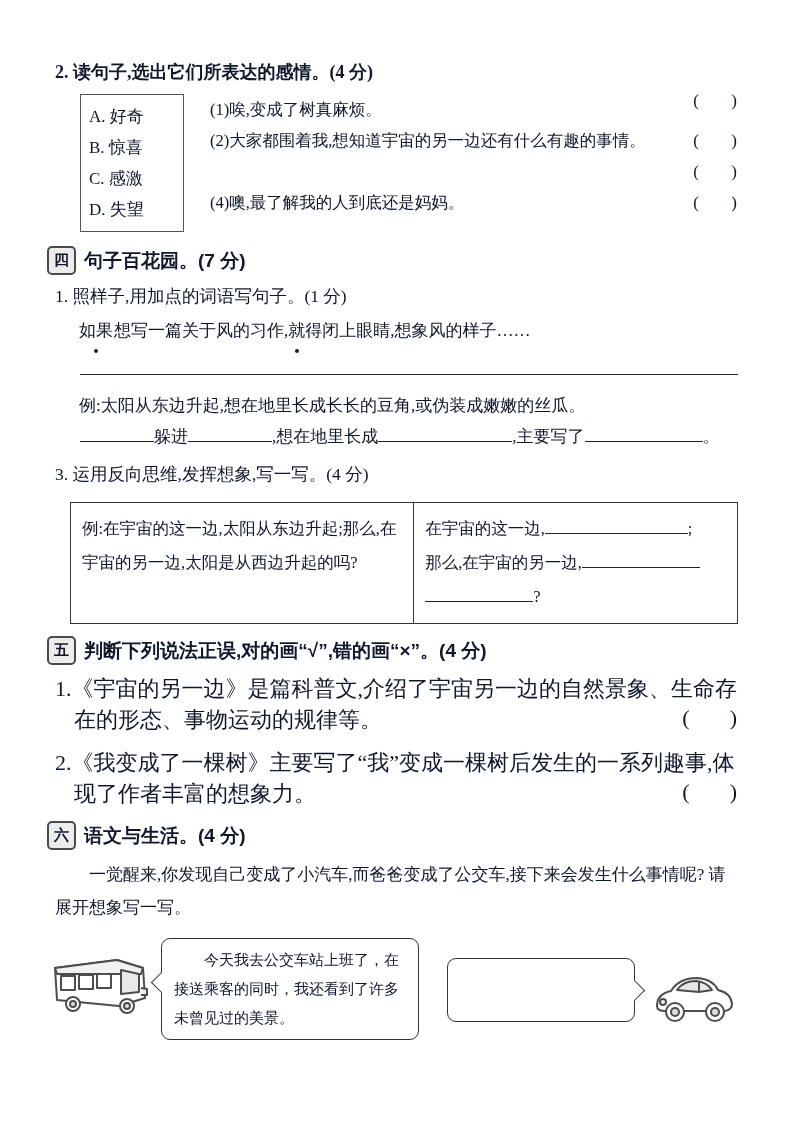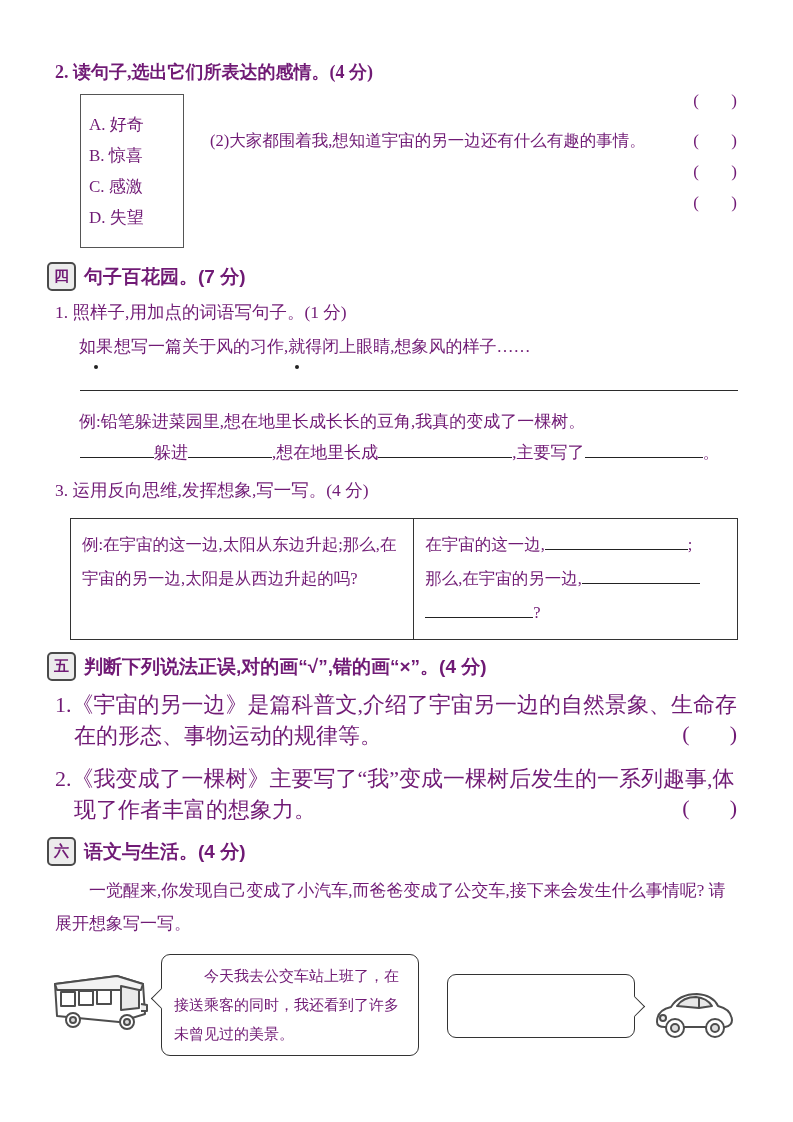--- a/index.html
+++ b/index.html
@@ -3,30 +3,30 @@
 <meta charset="utf-8">
 <style>
   html,body{margin:0;padding:0;background:#fff;}
   .page{
     position:relative;
     width:793px;height:1122px;
     background:#fff;
     box-sizing:border-box;
     padding:60px 55px 0 55px;
     font-family:"Liberation Serif","DejaVu Serif",serif;
-    color:#701a75;
+    color:#0f172a;
     overflow:hidden;
   }
   
   .q-title{font-size:18px;font-weight:600;margin-bottom:10px;}
   .q2-row{display:flex;margin-left:25px;margin-bottom:14px;}
   .opt-box{
     border:1px solid #555;
     width:104px;box-sizing:border-box;
-    padding:14px 8px;align-self:flex-start;
+    padding:6px 8px;align-self:flex-start;
   }
   .opt-box div{font-size:17px;line-height:31px;}
   .q2-lines{flex:1;margin-left:26px;}
   .q2-line{display:flex;align-items:center;height:31px;white-space:nowrap;}
   .q2-line .stxt{font-size:16.5px;}
   .paren{white-space:pre;font-size:17px;margin-left:auto;letter-spacing:1px;}
   .up8{position:relative;top:-9px;}
   
   .sec-header{display:flex;align-items:center;gap:8px;margin:12px 0 8px -8px;}
   .badge{
@@ -92,47 +92,49 @@
   <div class="q-title">2. 读句子,选出它们所表达的感情。(4 分)</div>
   <div class="q2-row">
     <div class="opt-box">
       <div>A. 好奇</div>
       <div>B. 惊喜</div>
       <div>C. 感激</div>
       <div>D. 失望</div>
     </div>
     <div class="q2-lines">
       <div class="q2-line">
+        <span class="stxt">(1)唉,变成了树真麻烦。</span>
         <span class="paren up8">(      )</span>
       </div>
       <div class="q2-line">
         <span class="stxt">(2)大家都围着我,想知道宇宙的另一边还有什么有趣的事情。</span>
         <span class="paren">(      )</span>
       </div>
       <div class="q2-line">
         <span class="paren">(      )</span>
       </div>
       <div class="q2-line">
+        <span class="stxt">(4)噢,最了解我的人到底还是妈妈。</span>
         <span class="paren">(      )</span>
       </div>
     </div>
   </div>
 
   <div class="sec-header">
     <span class="badge">四</span>
     <span class="sec-title">句子百花园。(7 分)</span>
   </div>
 
   <div class="item-title">1. 照样子,用加点的词语写句子。(1 分)</div>
   <div class="indent">
     <span class="dotchar" style="margin-right:1px;"><span>如果</span></span><span>想写一篇关于风的习作,</span><span class="dotchar"><span>就</span></span><span>得闭上眼睛,想象风的样子……</span>
   </div>
   <div class="write-line"></div>
 
-  <div class="indent">例:铅笔躲进菜园里,想在地里长成长长的豆角,我真的变成了一棵树。</div>
+  <div class="indent">例:太阳从东边升起,想在地里长成长长的豆角,或伪装成嫩嫩的丝瓜。</div>
   <div class="fill-line">
     <span class="blank" style="width:74px;"></span><span>躲进</span><span class="blank" style="width:84px;"></span><span>,想在地里长成</span><span class="blank" style="width:134px;"></span><span>,主要写了</span><span class="blank" style="width:118px;"></span><span>。</span>
   </div>
 
   <div class="item-title">3. 运用反向思维,发挥想象,写一写。(4 分)</div>
   <table class="rv-table">
     <tbody>
         <tr>
       <td class="c1">例:在宇宙的这一边,太阳从东边升起;那么,在宇宙的另一边,太阳是从西边升起的吗?</td>
       <td>

